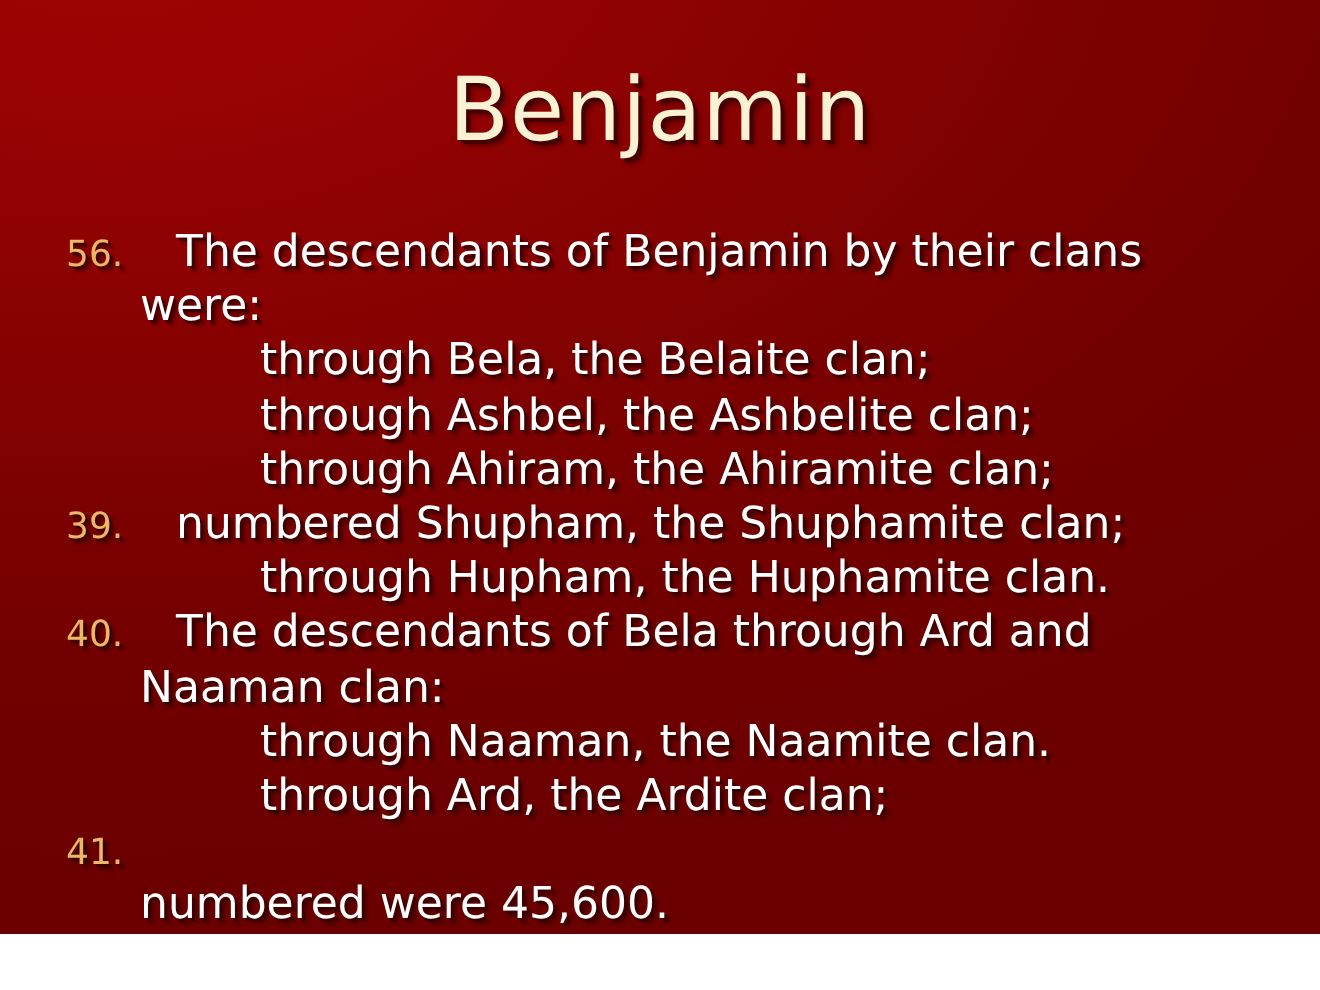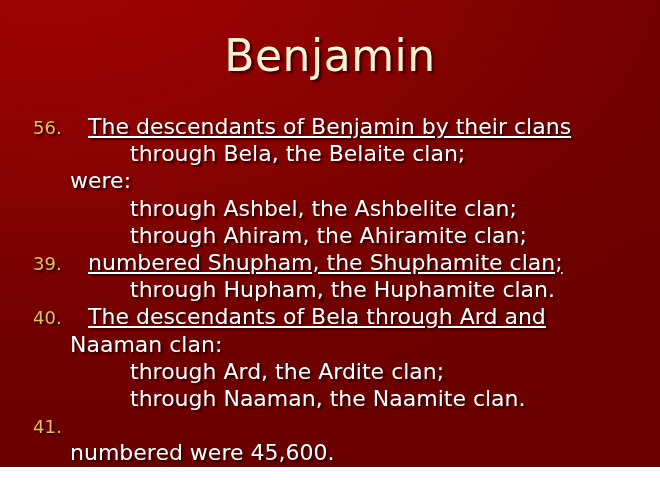--- a/index.html
+++ b/index.html
@@ -84,45 +84,45 @@
       1.5px 1.5px 0px rgba(55, 0, 0, 0.8),
       2.5px 2.5px 1.5px rgba(35, 0, 0, 0.5);
   }
 
   .line .txt {
     position: absolute;
     top: 0;
   }
 
   
-  .ind-main  .txt { left: 88px; text-decoration: underline; }
+  .ind-main  .txt { left: 88px; }
   .ind-wrap  .txt { left: 70px; }
   .ind-sub   .txt { left: 130px; }
 </style>
 </head>
 <body>
 
 <div id="slide">
 
   <div id="title-block">
     <span id="slide-title">Benjamin</span>
   </div>
 
   <div id="body-block">
       <div class="line ind-main">
         <span class="num">56.</span>
         <span class="txt">The descendants of Benjamin by their clans</span>
       </div>
+      <div class="line ind-wrap">
+        <span class="num"></span>
+        <span class="txt">were:</span>
+      </div>
       <div class="line ind-sub">
         <span class="num"></span>
         <span class="txt">through Bela, the Belaite clan;</span>
-      </div>
-      <div class="line ind-wrap">
-        <span class="num"></span>
-        <span class="txt">were:</span>
       </div>
       <div class="line ind-sub">
         <span class="num"></span>
         <span class="txt">through Ashbel, the Ashbelite clan;</span>
       </div>
       <div class="line ind-sub">
         <span class="num"></span>
         <span class="txt">through Ahiram, the Ahiramite clan;</span>
       </div>
       <div class="line ind-main">
@@ -136,25 +136,25 @@
       <div class="line ind-main">
         <span class="num">40.</span>
         <span class="txt">The descendants of Bela through Ard and</span>
       </div>
       <div class="line ind-wrap">
         <span class="num"></span>
         <span class="txt">Naaman clan:</span>
       </div>
       <div class="line ind-sub">
         <span class="num"></span>
-        <span class="txt">through Ard, the Ardite clan;</span>
+        <span class="txt">through Naaman, the Naamite clan.</span>
       </div>
       <div class="line ind-sub">
         <span class="num"></span>
-        <span class="txt">through Naaman, the Naamite clan.</span>
+        <span class="txt">through Ard, the Ardite clan;</span>
       </div>
       <div class="line ind-main">
         <span class="num">41.</span>
       </div>
       <div class="line ind-wrap">
         <span class="num"></span>
         <span class="txt">numbered were 45,600.</span>
       </div>
     </div>
 

